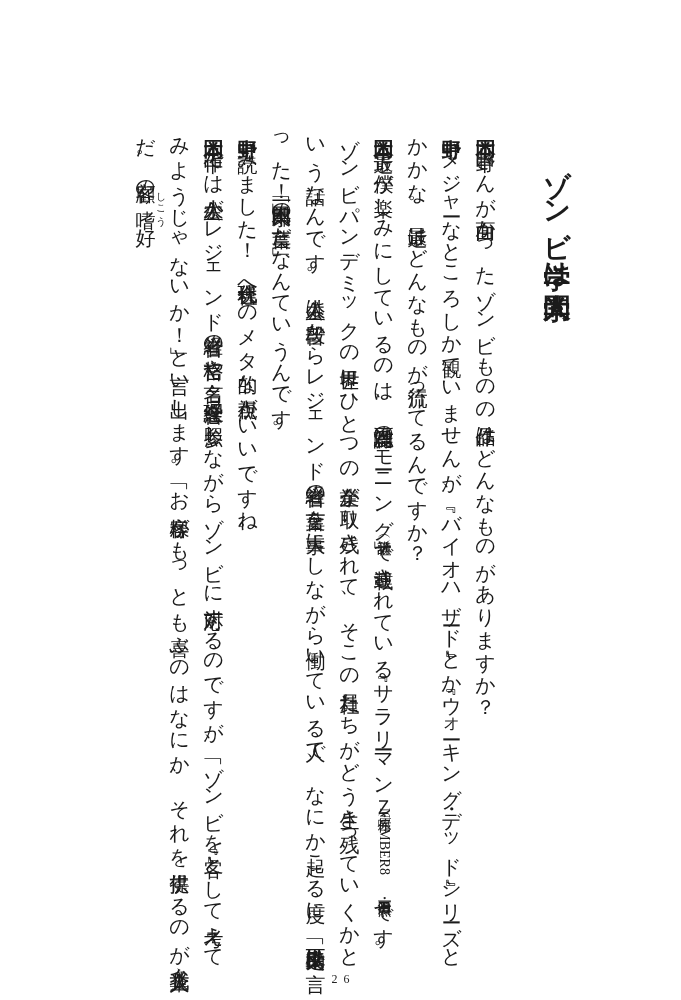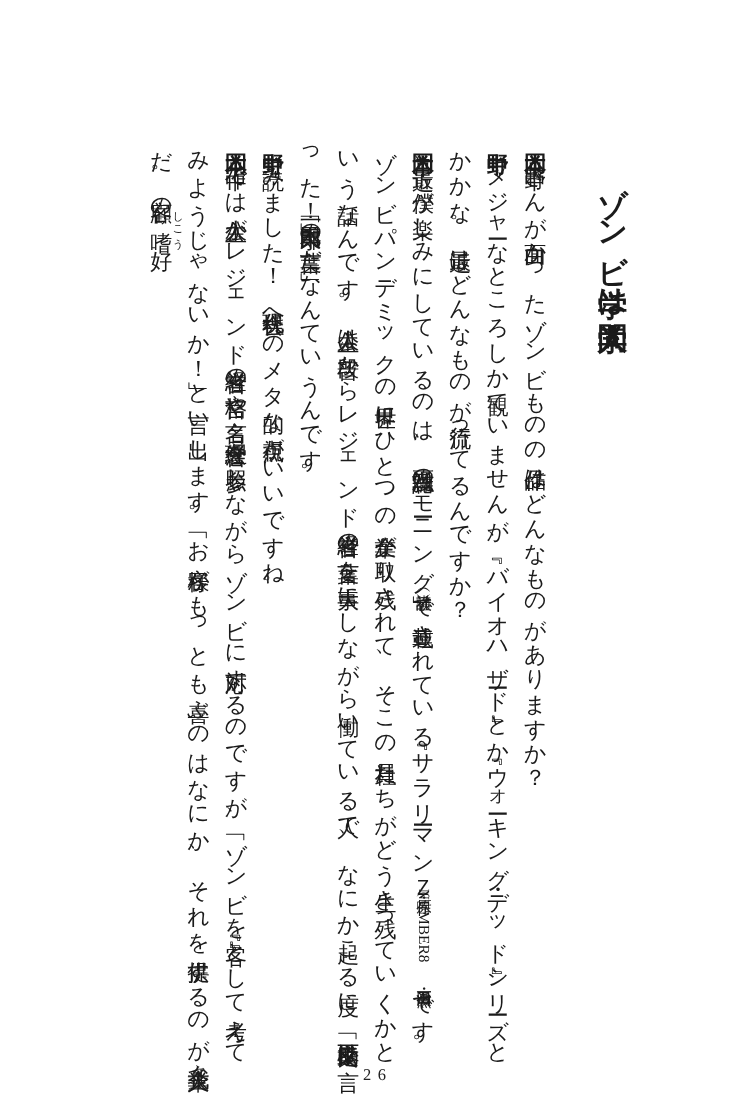--- a/index.html
+++ b/index.html
@@ -48,21 +48,21 @@
   }
   ruby rt {
     font-size: 10px;
     letter-spacing: 1px;
   }
   .folio {
     position: absolute;
     bottom: 13px;
     left: 50%;
     transform: translateX(-50%);
-    font-size: 15px;
+    font-size: 12px;
     letter-spacing: 6px;
     padding-left: 6px;          
     color: #222222;
   }
 </style>
 </head>
 <body>
 
 <div class="text-flow">
 

